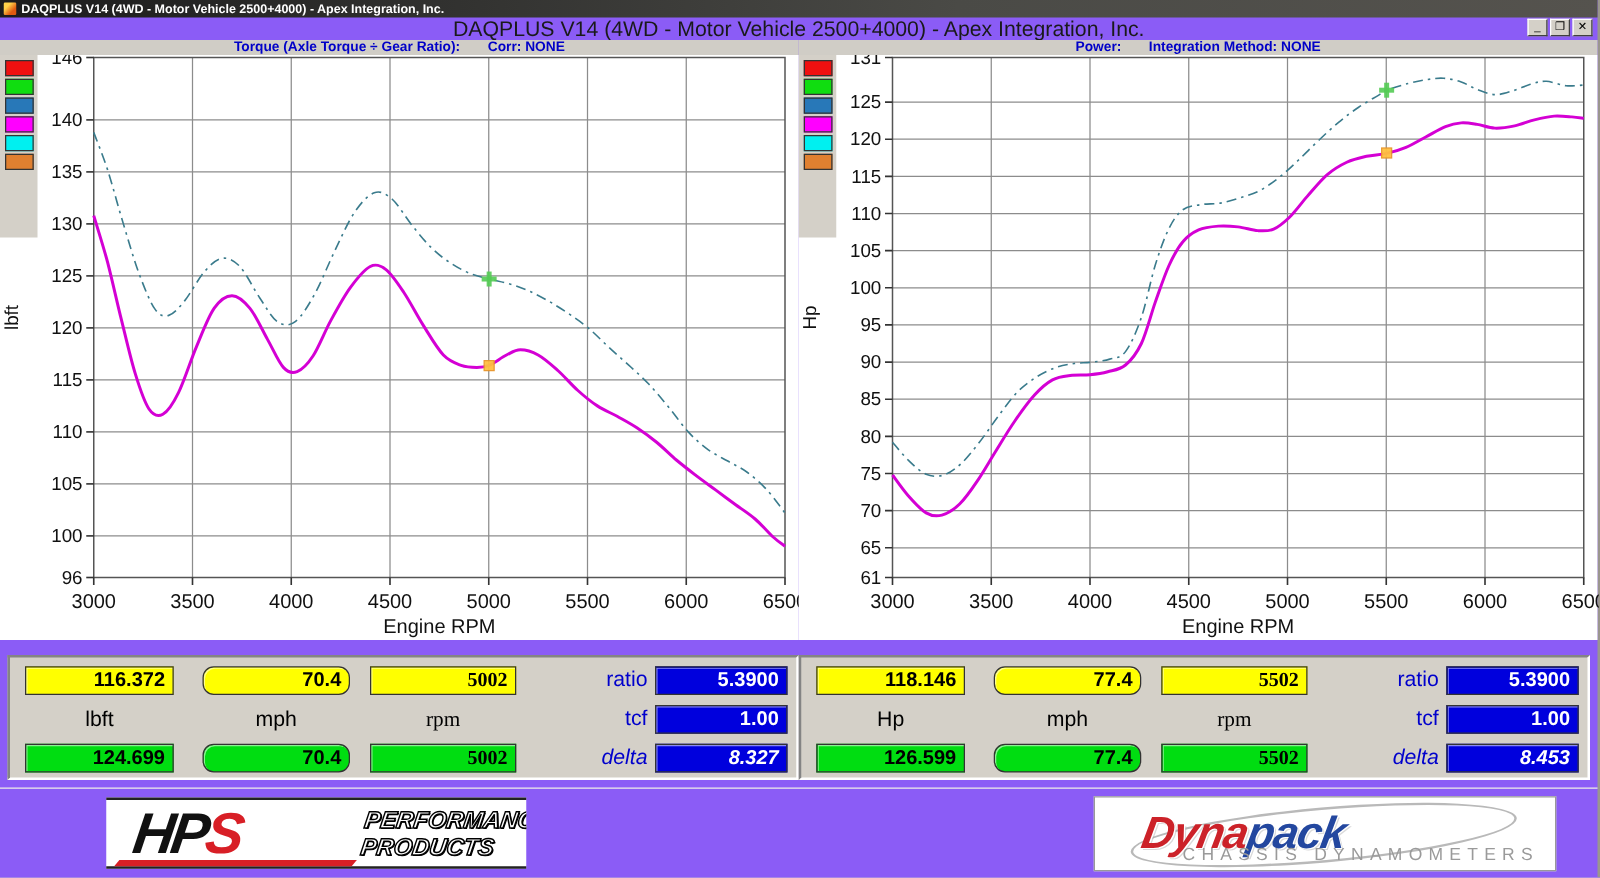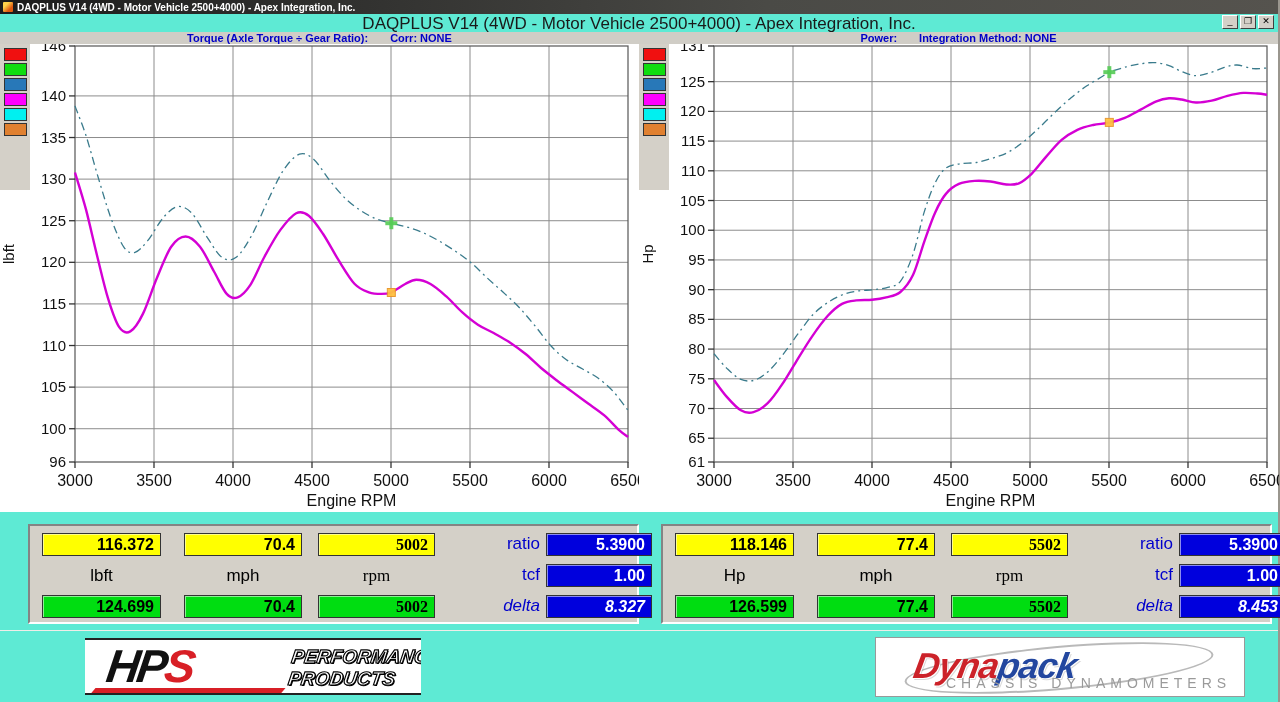--- a/index.html
+++ b/index.html
@@ -1,18 +1,18 @@
 <!DOCTYPE html>
 <html><head>
 <meta charset="utf-8">
 <style>
   * { margin:0; padding:0; box-sizing:border-box; }
   html,body { width:1280px; height:702px; overflow:hidden; }
   body { font-family:"Liberation Sans", sans-serif; background:#d4d0c8; }
-  .window { position:relative; width:1280px; height:702px; background:#5eead4; border-right:2px solid #9a968e; }
+  .window { position:relative; width:1280px; height:702px; background:#8b5cf6; border-right:2px solid #9a968e; }
 
   
   .titlebar { position:relative; height:14px; background:linear-gradient(90deg,#1c1c1c,#4a4a46 60%,#55534e);
               display:flex; align-items:center; padding-left:3px; }
   .titlebar-icon { width:10px; height:10px; margin-right:4px;
               background:linear-gradient(135deg,#ffd24a 30%,#e05a10 70%); border-radius:1px; }
   .titlebar-text { color:#fff; font-size:10px; font-weight:bold; white-space:nowrap; }
 
   
   .app-header { position:relative; height:18px; }
@@ -29,28 +29,28 @@
   .chart-content { position:absolute; left:0; right:0; top:12px; bottom:0; background:#ffffff; }
   .swatch-strip { position:absolute; left:0; top:0; width:30px; height:146px; background:#d4d0c8; }
   .swatches { position:absolute; left:4px; top:4px; }
   .swatch { width:23px; height:13px; margin-bottom:2px; border:1px solid #333; }
   .chart-svg { position:absolute; left:0; top:0; width:640px; height:468px; }
   svg text { font-family:"Liberation Sans", sans-serif; fill:#111; }
 
   
   .panels-row { display:flex; justify-content:space-between; padding:12px 6px 0 6px; height:118px; }
   .data-panel { position:relative; width:674px; height:100px; background:#d4d0c8;
-                border:2px solid; border-color:#848484 #ffffff #ffffff #848484;margin-left:22px; }
+                border:2px solid; border-color:#848484 #ffffff #ffffff #848484; }
   .vbox { position:absolute; height:23px; line-height:21px; font-size:16px; font-weight:600;
           text-align:right; padding-right:6px; border:1px solid #333;
           box-shadow:inset 1px 1px 0 rgba(255,255,255,.55); }
   .vbox.yellow { background:#ffff00; color:#000; top:7px; }
   .vbox.green  { background:#00dd11; color:#000; top:69px; }
   .vbox.blue   { background:#0000dd; color:#fff; left:516px; width:106px; }
-  .c1 { left:12px; width:119px; } .c2 { left:154px; width:118px; } .c3 { left:288px; width:117px;font-family:Liberation Serif, serif; }
+  .c1 { left:12px; width:119px; } .c2 { left:154px; width:118px;border-radius:9px; } .c3 { left:288px; width:117px;font-family:Liberation Serif, serif; }
   .vlabel { position:absolute; top:40px; height:20px; line-height:20px; font-size:17px; color:#000; text-align:center; }
   .stat-label { position:absolute; left:440px; width:70px; height:22px; line-height:22px;
                 font-size:17px; color:#0000cc;text-align:right; }
   .r1 { top:7px; } .r2 { top:38px; } .r3 { top:69px;font-style:italic; }
 
   
   .footer-row { position:relative; height:72px; border-top:1px solid #efede8; }
   .hps-logo { position:absolute; left:85px; top:7px; width:336px; height:57px; background:#fff;
               border-top:2px solid #222; border-bottom:2px solid #222; overflow:hidden; }
   .hps-mark { position:absolute; left:22px; top:4px; font-style:italic; font-weight:800; font-size:46px;

